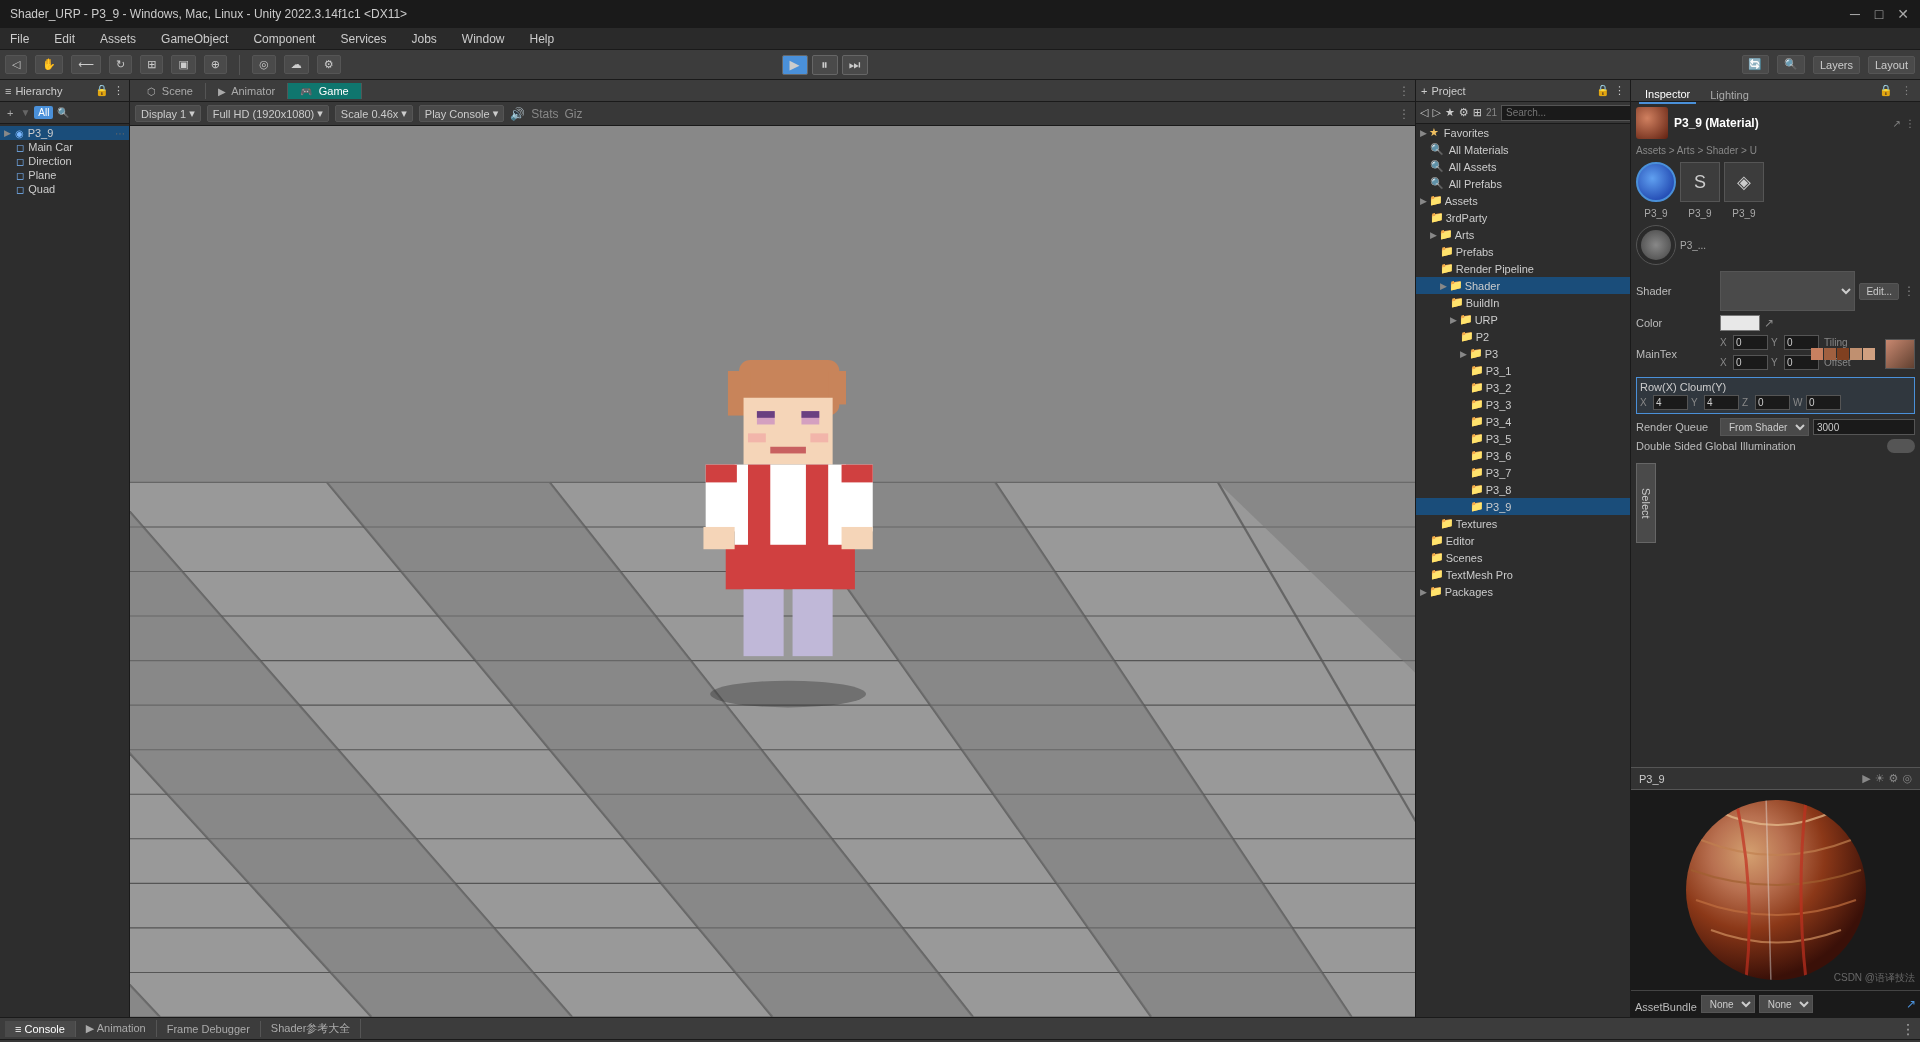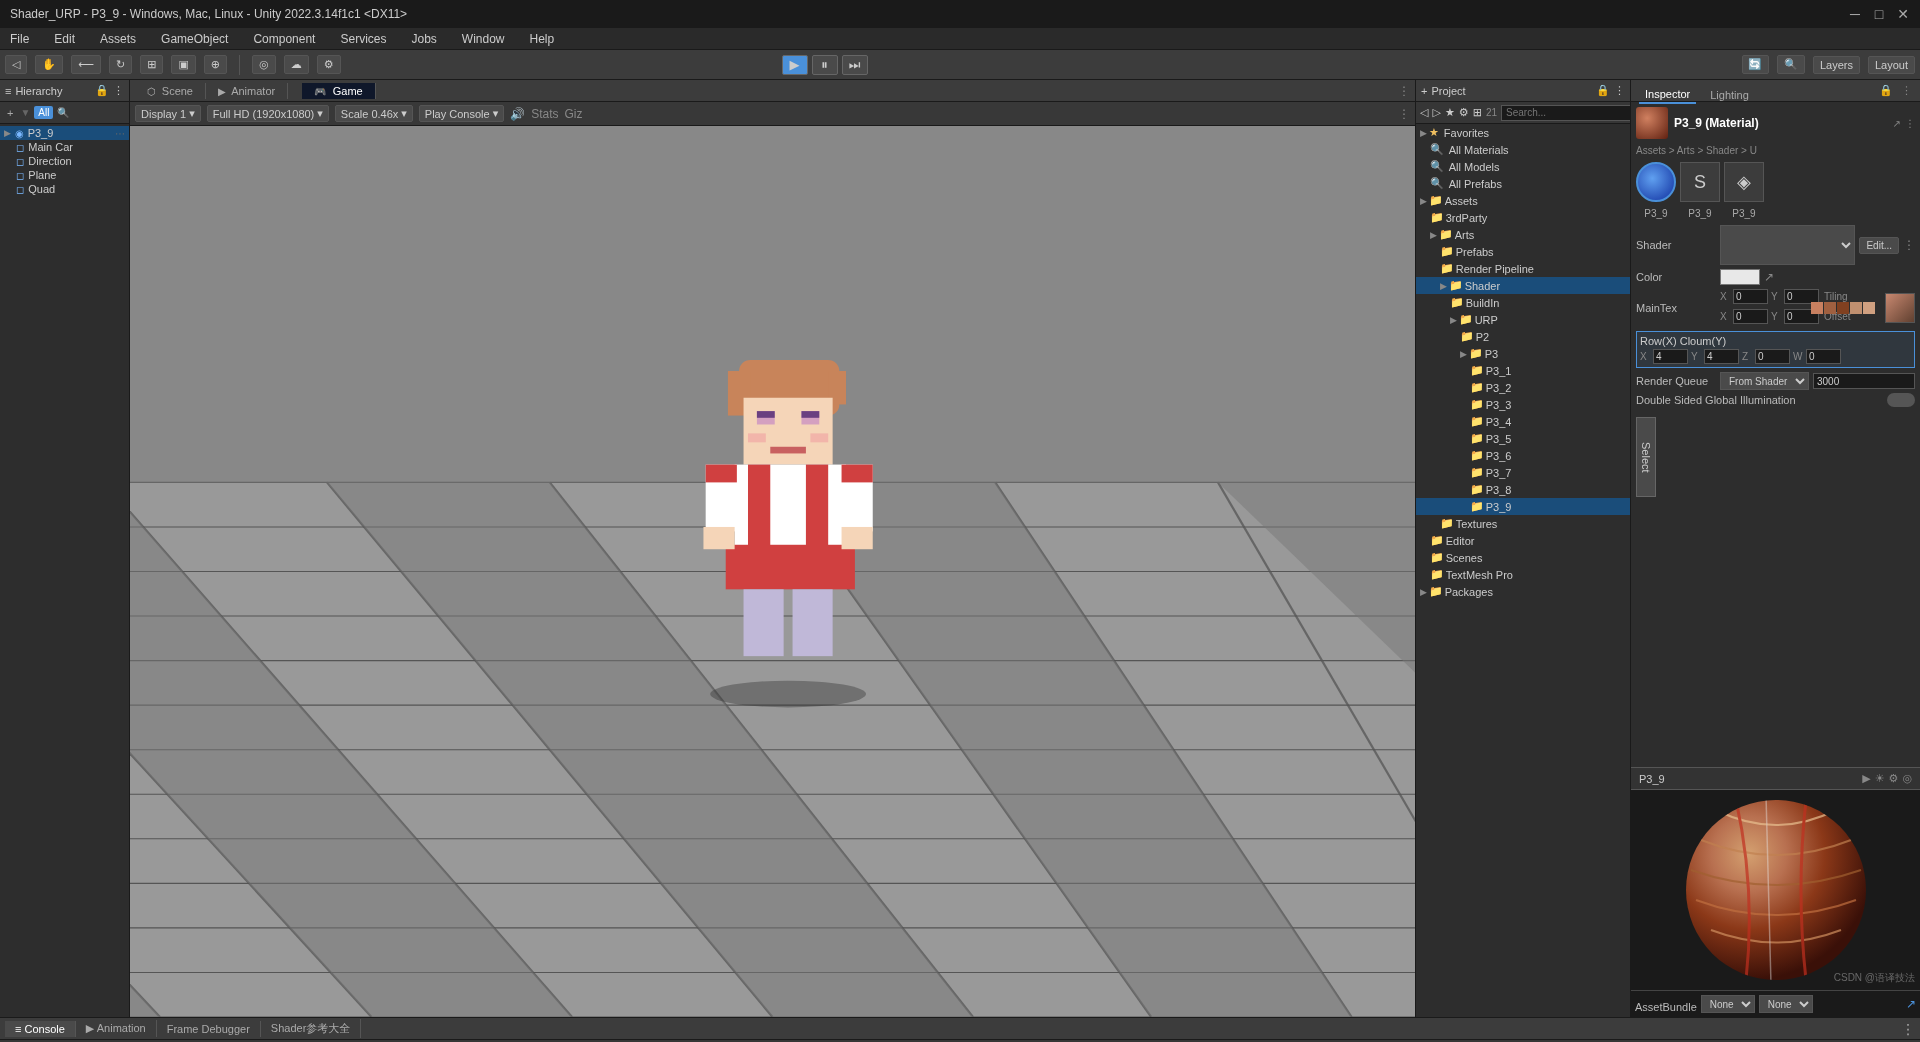--- a/index.html
+++ b/index.html
@@ -168,22 +168,21 @@
     }
     .view-tab {
       padding: 2px 12px;
       font-size: 11px;
       color: #aaa;
       cursor: pointer;
       border-right: 1px solid #555;
     }
     .view-tab.active {
       color: #fff;
-      background: #0f172a;
-      margin-left: 14px;
+      background: #0f766e;
     }
     .view-tab-icon { font-size: 10px; margin-right: 3px; }
     #game-toolbar {
       height: 24px;
       background: #383838;
       display: flex;
       align-items: center;
       padding: 0 5px;
       gap: 6px;
       border-bottom: 1px solid #1a1a1a;
@@ -764,21 +763,21 @@
         <span class="tree-arrow">▶</span>
         <span style="color:#f0c060;margin-right:3px;">★</span>
         <span class="tree-label">Favorites</span>
       </div>
       <div class="tree-item depth-1">
         <span style="color:#f0c060;margin-right:3px;">🔍</span>
         <span class="tree-label">All Materials</span>
       </div>
       <div class="tree-item depth-1">
         <span style="color:#f0c060;margin-right:3px;">🔍</span>
-        <span class="tree-label">All Models</span>
+        <span class="tree-label">All Assets</span>
       </div>
       <div class="tree-item depth-1">
         <span style="color:#f0c060;margin-right:3px;">🔍</span>
         <span class="tree-label">All Prefabs</span>
       </div>
 
       <div class="tree-item depth-0">
         <span class="tree-arrow">▶</span>
         <span class="tree-folder">📁</span>
         <span class="tree-label">Assets</span>
@@ -912,20 +911,26 @@
           <span style="font-size:18px;">◈</span>
         </div>
       </div>
       <div style="display:flex;gap:4px;align-items:center;font-size:10px;color:#aaa;margin-bottom:6px;">
         <span style="width:40px;text-align:center;">P3_9</span>
         <span style="width:40px;text-align:center;">P3_9</span>
         <span style="width:40px;text-align:center;">P3_9</span>
       </div>
 
       
+      <div style="display:flex;gap:4px;margin-bottom:6px;">
+        <div style="width:40px;height:40px;background:#2a2a2a;border:1px solid #555;border-radius:50%;display:flex;align-items:center;justify-content:center;">
+          <div style="width:30px;height:30px;border-radius:50%;background:radial-gradient(#888,#444);"></div>
+        </div>
+        <div style="font-size:10px;color:#aaa;align-self:center;">P3_...</div>
+      </div>
 
       
       <div class="field-row">
         <span class="field-label">Shader</span>
         <select class="shader-dropdown">
           <option>MyShader/URP</option>
         </select>
         <button class="toolbar-btn" style="font-size:10px;">Edit...</button>
         <span style="font-size:12px;color:#888;cursor:pointer;">⋮</span>
       </div>

